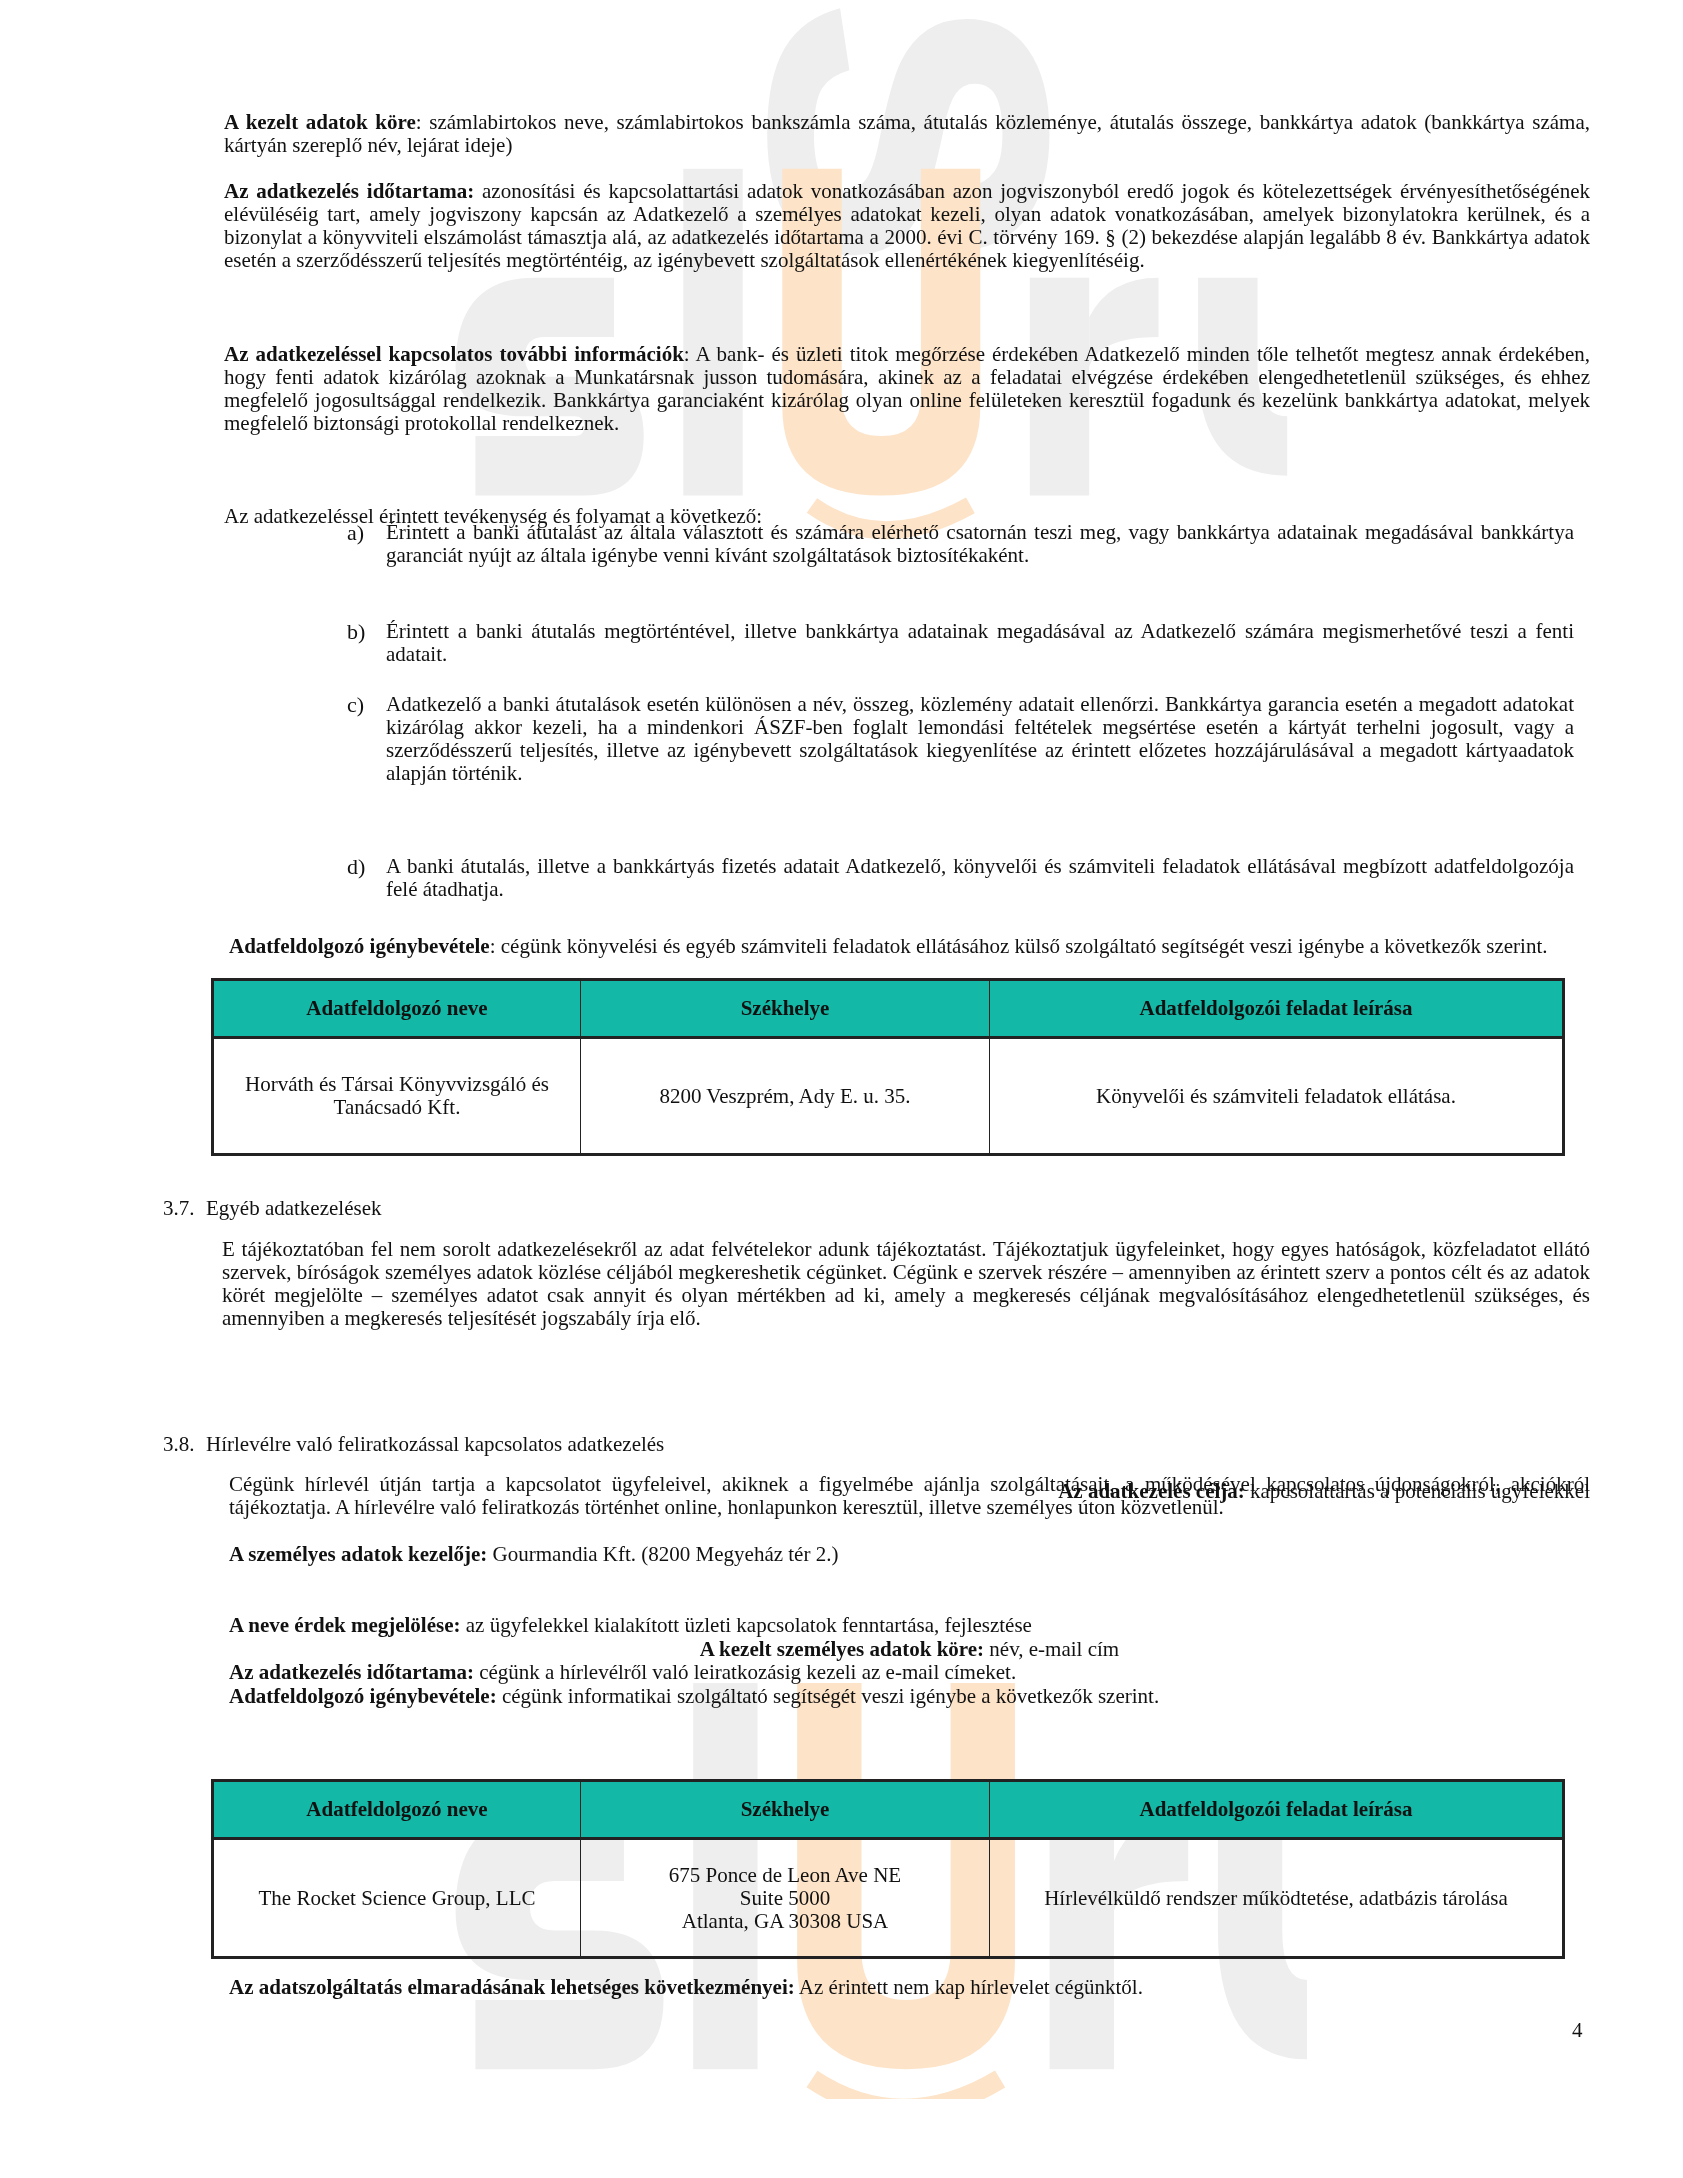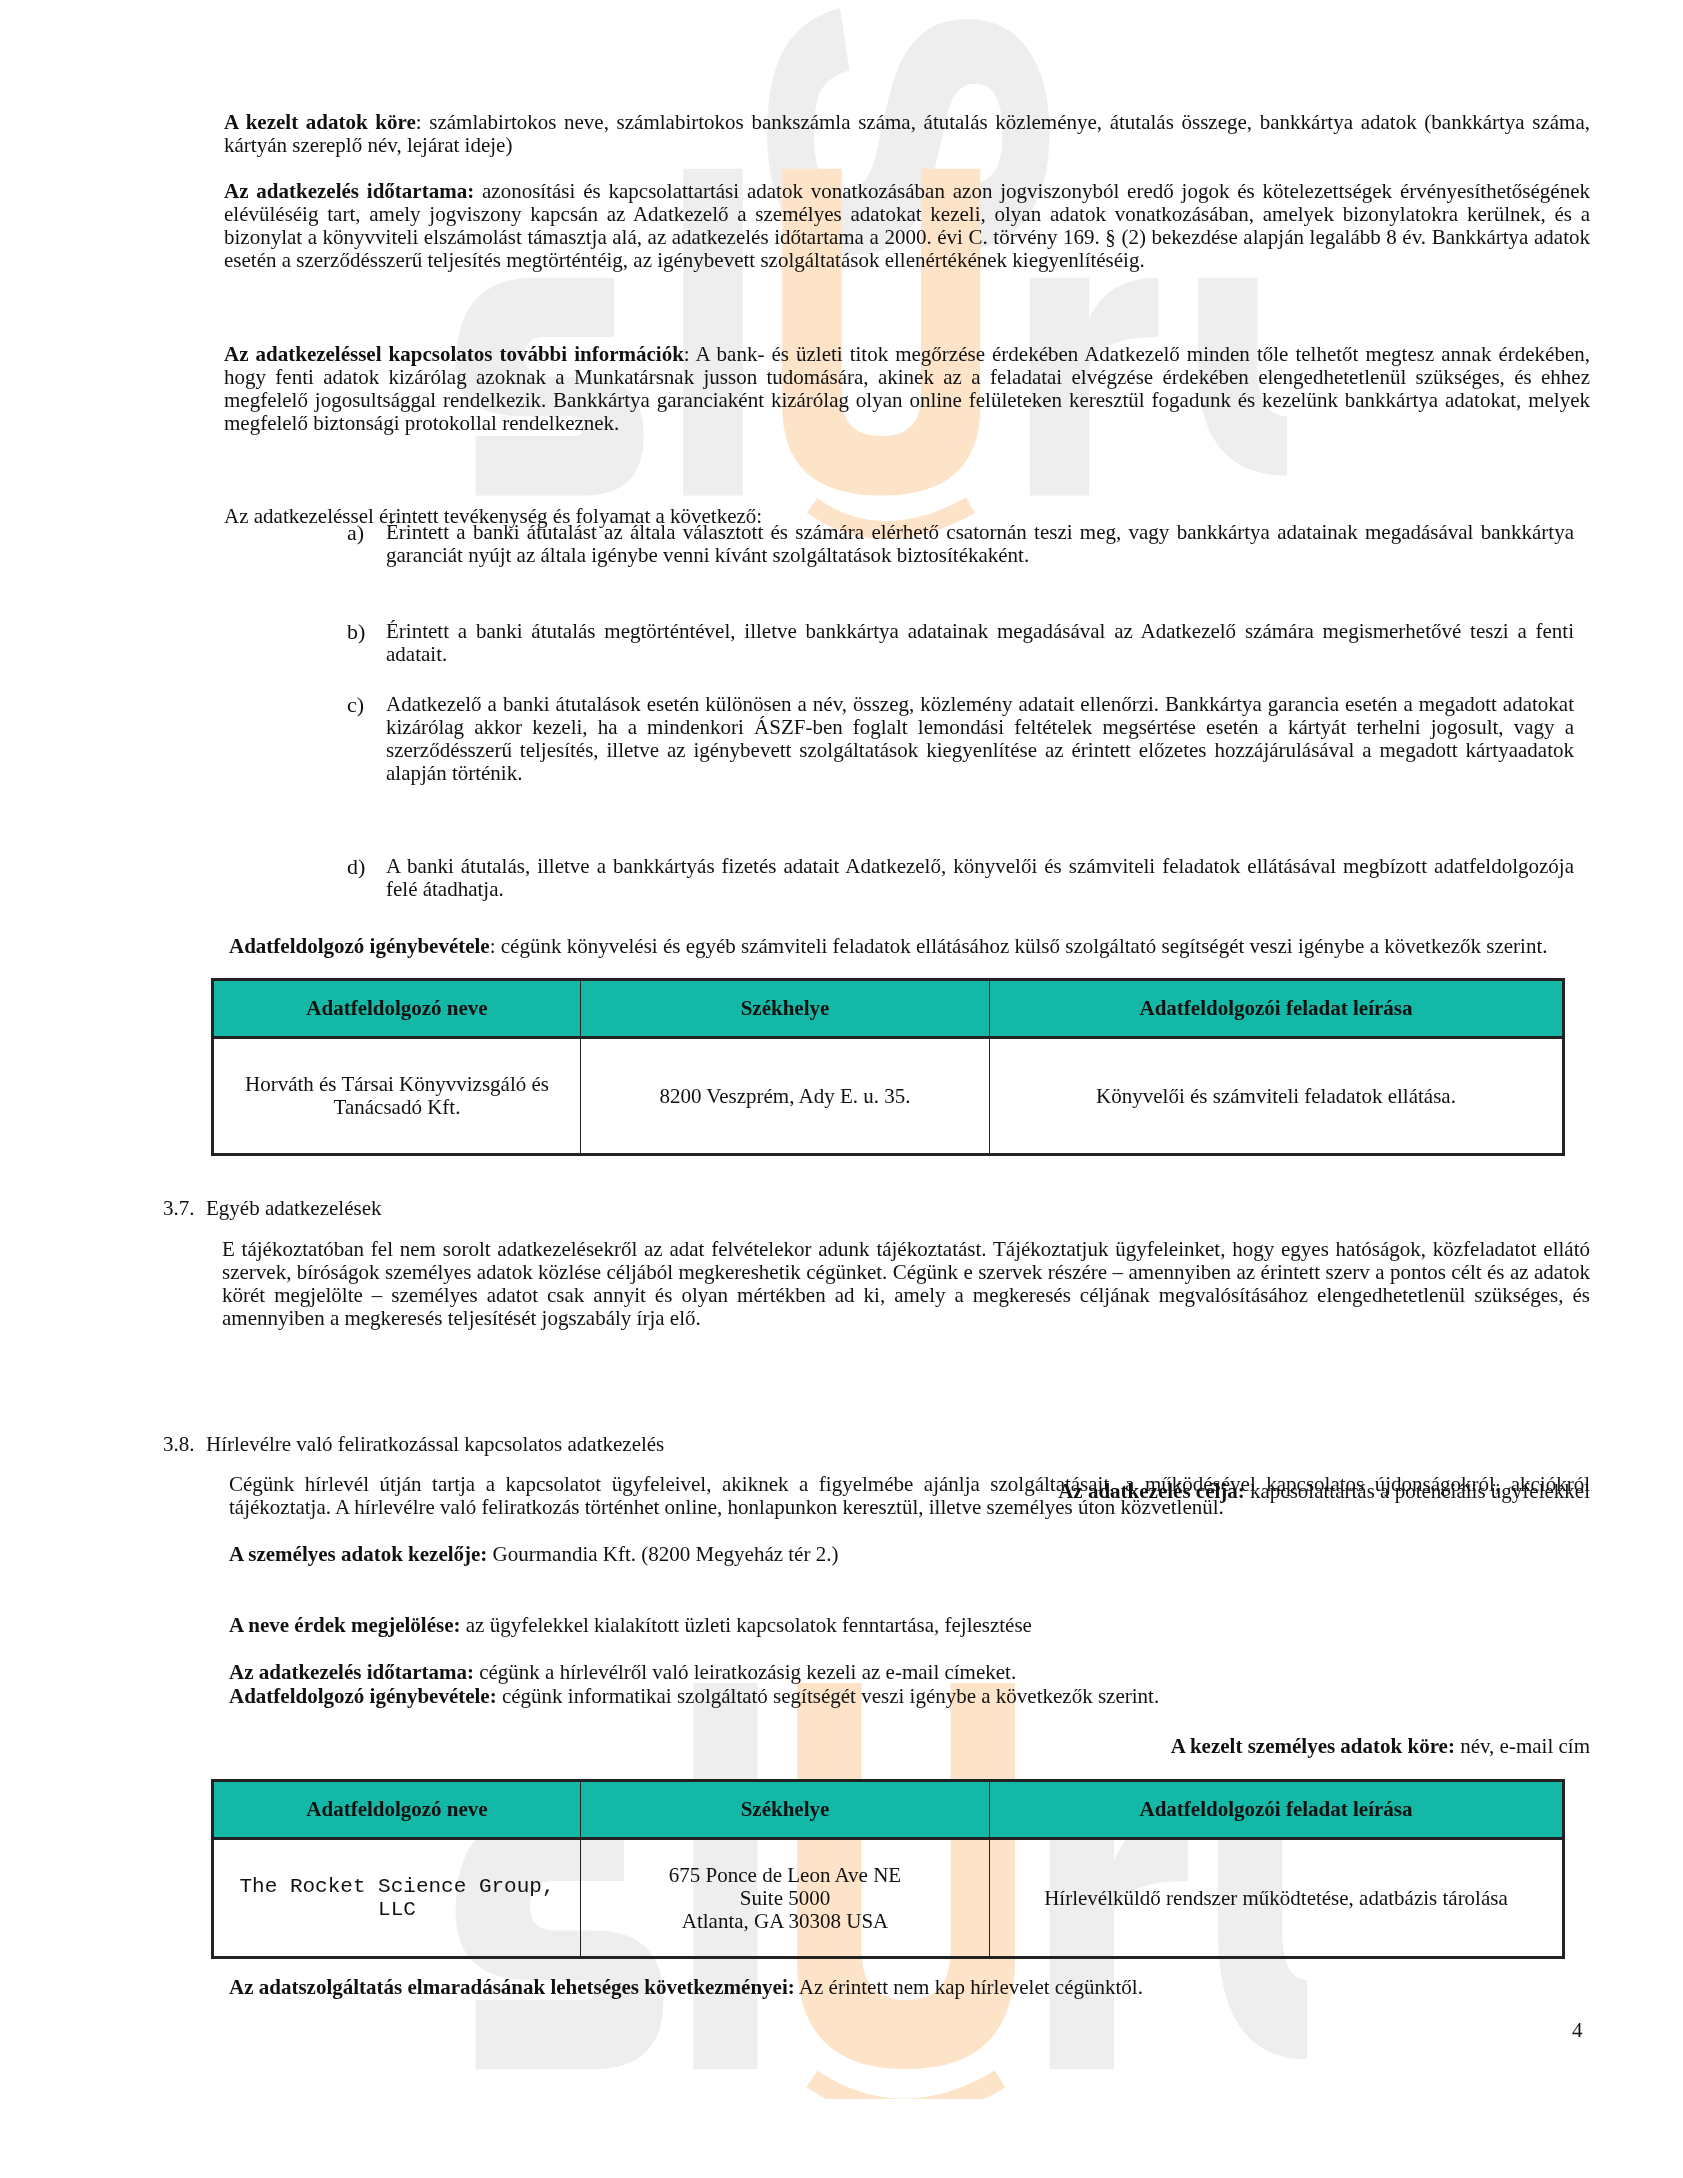--- a/index.html
+++ b/index.html
@@ -111,38 +111,38 @@
   <span class="heading" style="top:1196px;">Egyéb adatkezelések</span>
   <p class="p" style="left:206px;width:1368px;top:1222px;">E tájékoztatóban fel nem sorolt adatkezelésekről az adat felvételekor adunk tájékoztatást. Tájékoztatjuk ügyfeleinket, hogy egyes hatóságok, közfeladatot ellátó szervek, bíróságok személyes adatok közlése céljából megkereshetik cégünket. Cégünk e szervek részére – amennyiben az érintett szerv a pontos célt és az adatok körét megjelölte – személyes adatot csak annyit és olyan mértékben ad ki, amely a megkeresés céljának megvalósításához elengedhetetlenül szükséges, és amennyiben a megkeresés teljesítését jogszabály írja elő.</p>
 
   <span class="heading-num" style="top:1432px;">3.8.</span>
   <span class="heading" style="top:1432px;">Hírlevélre való feliratkozással kapcsolatos adatkezelés</span>
   <p class="p full2" style="top:1457px;">Cégünk hírlevél útján tartja a kapcsolatot ügyfeleivel, akiknek a figyelmébe ajánlja szolgáltatásait, a működésével kapcsolatos újdonságokról, akciókról tájékoztatja. A hírlevélre való feliratkozás történhet online, honlapunkon keresztül, illetve személyes úton közvetlenül.</p>
 
   <p class="p full2" style="top:1527px;text-align:left;"><b>A személyes adatok kezelője:</b><span> Gourmandia Kft. (8200 Megyeház tér 2.)</span></p>
   <p class="p full2" style="top:1464px;text-align:right;"><b>Az adatkezelés célja:</b><span> kapcsolattartás a potenciális ügyfelekkel</span></p>
   <p class="p full2" style="top:1598px;text-align:left;"><b>A neve érdek megjelölése:</b><span> az ügyfelekkel kialakított üzleti kapcsolatok fenntartása, fejlesztése</span></p>
-  <p class="p full2" style="top:1719px;text-align:right;"><b>A kezelt személyes adatok köre:</b><span> név, e-mail cím</span></p>
+  <p class="p full2" style="top:1622px;text-align:center;"><b>A kezelt személyes adatok köre:</b><span> név, e-mail cím</span></p>
   <p class="p full2" style="top:1645px;text-align:left;"><b>Az adatkezelés időtartama:</b><span> cégünk a hírlevélről való leiratkozásig kezeli az e-mail címeket.</span></p>
   <p class="p full2" style="top:1669px;text-align:left;"><b>Adatfeldolgozó igénybevétele:</b><span> cégünk informatikai szolgáltató segítségét veszi igénybe a következők szerint.</span></p>
 
   <table class="dt" style="left:211px;top:1779px;width:1354px;">
     <colgroup>
         <col style="width:368px">
         <col style="width:409px">
         <col>
       </colgroup>
     <tbody>
         <tr class="hdr">
       <th>Adatfeldolgozó neve</th>
       <th>Székhelye</th>
       <th>Adatfeldolgozói feladat leírása</th>
     </tr>
     <tr style="height:119px;">
-      <td style="padding:0 20px;font-family:Liberation Mono, monospace;">The Rocket Science Group, LLC</td>
+      <td style="padding:0 20px;">The Rocket Science Group, LLC</td>
       <td style="white-space:pre-line;">675 Ponce de Leon Ave NE
 Suite 5000
 Atlanta, GA 30308 USA</td>
       <td style="padding:0 50px;">Hírlevélküldő rendszer működtetése, adatbázis tárolása</td>
     </tr>
   </tbody>
     </table>
 
   <p class="p full2" style="top:1960px;text-align:left;">
     <b>Az adatszolgáltatás elmaradásának lehetséges következményei:</b><span> Az érintett nem kap hírlevelet cégünktől.</span>

